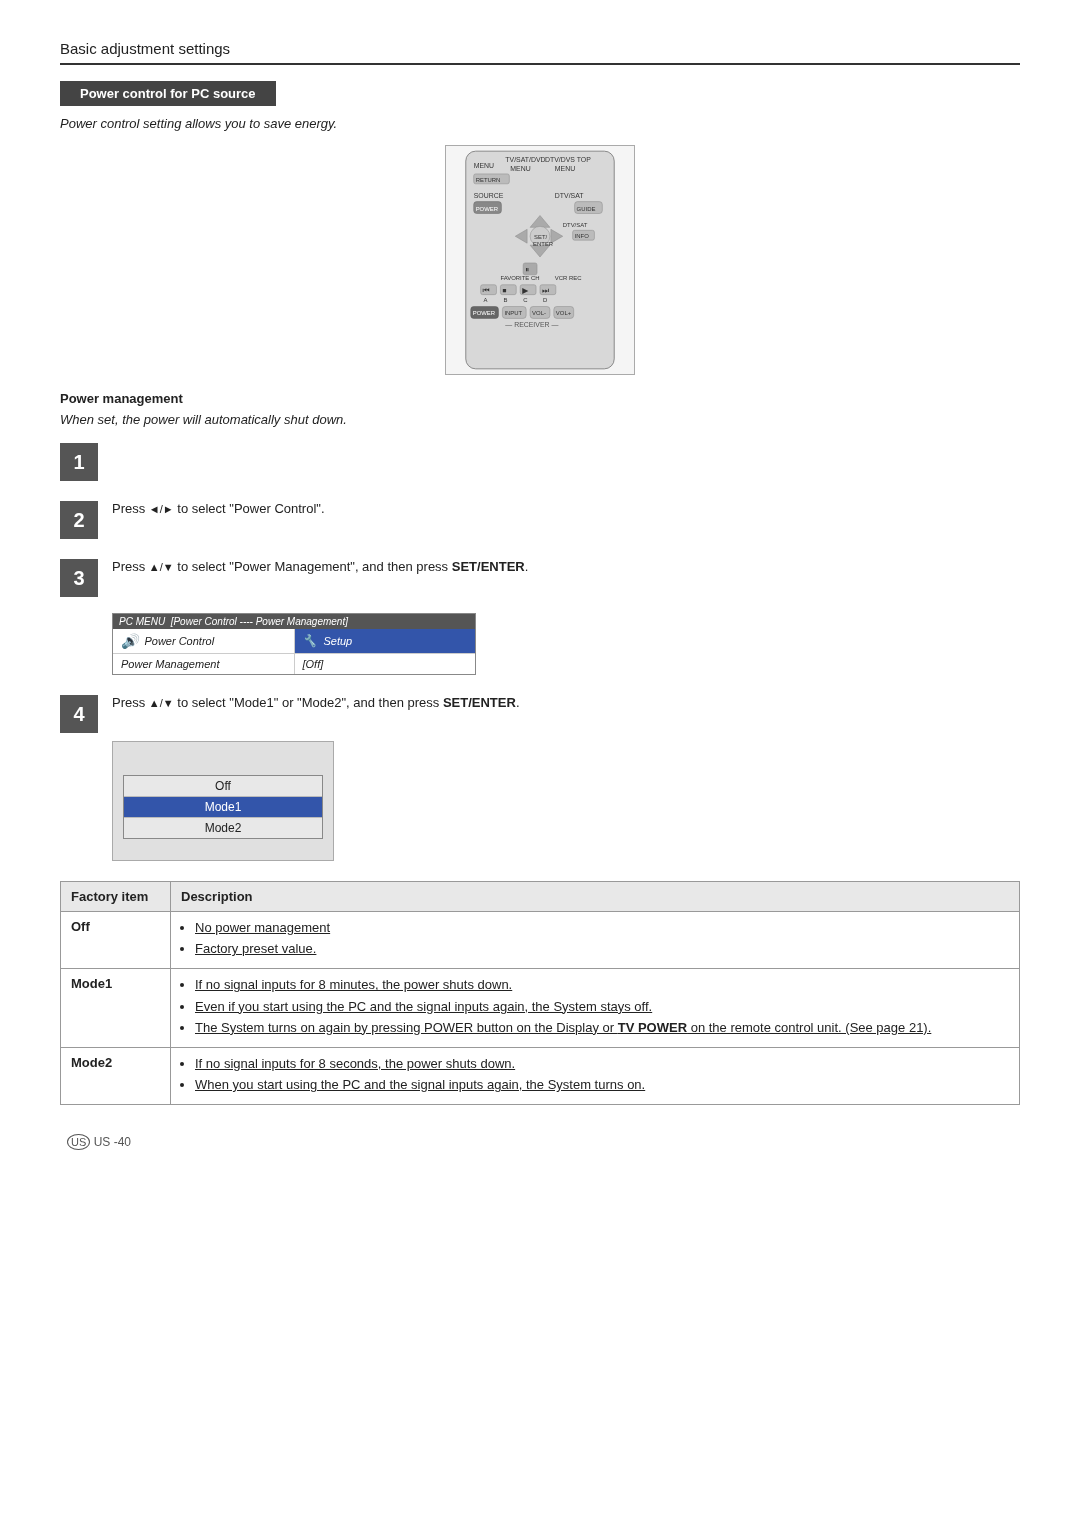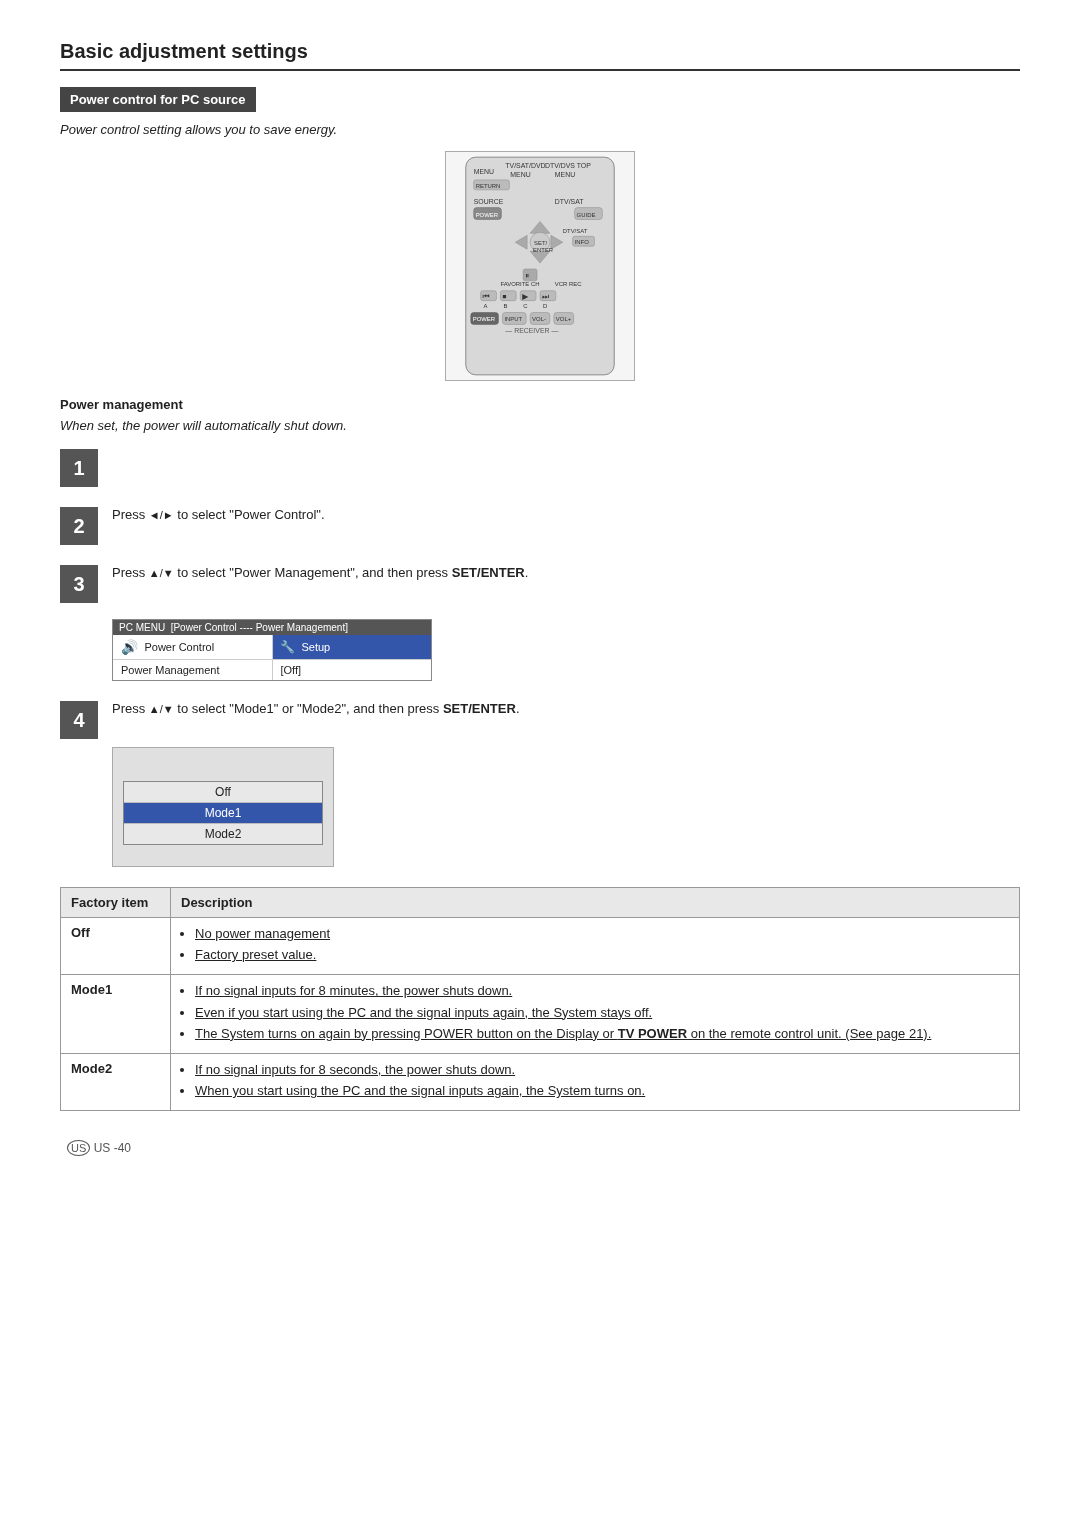--- a/index.html
+++ b/index.html
@@ -7,33 +7,33 @@
       background: #fff;
       font-family: Arial, Helvetica, sans-serif;
       font-size: 13px;
       color: #222;
       width: 1080px;
       min-height: 1515px;
       padding: 40px 60px;
     }
 
     .page-title {
-      font-size: 20px;
-      font-weight: bold;
+      font-size: 15px;
+      font-weight: normal;
       border-bottom: 2px solid #333;
       padding-bottom: 6px;
       margin-bottom: 16px;
     }
 
     .section-header {
       background: #444;
       color: #fff;
       font-weight: bold;
       font-size: 13px;
-      padding: 5px 10px;
+      padding: 5px 20px;
       display: inline-block;
       margin-bottom: 10px;
     }
 
     .intro-text {
       font-size: 13px;
       margin-bottom: 14px;
       font-style: italic;
     }
 
@@ -73,21 +73,22 @@
 
     .step-text b {
       font-weight: bold;
     }
 
     .menu-box {
       border: 1px solid #888;
       margin-top: 8px;
       font-size: 11px;
       background: #fff;
-      width: 320px;
+      width: 364px;
+      font-style: italic;
     }
 
     .menu-box-header {
       background: #555;
       color: #fff;
       padding: 2px 6px;
       font-size: 10px;
     }
 
     .menu-box-row {

